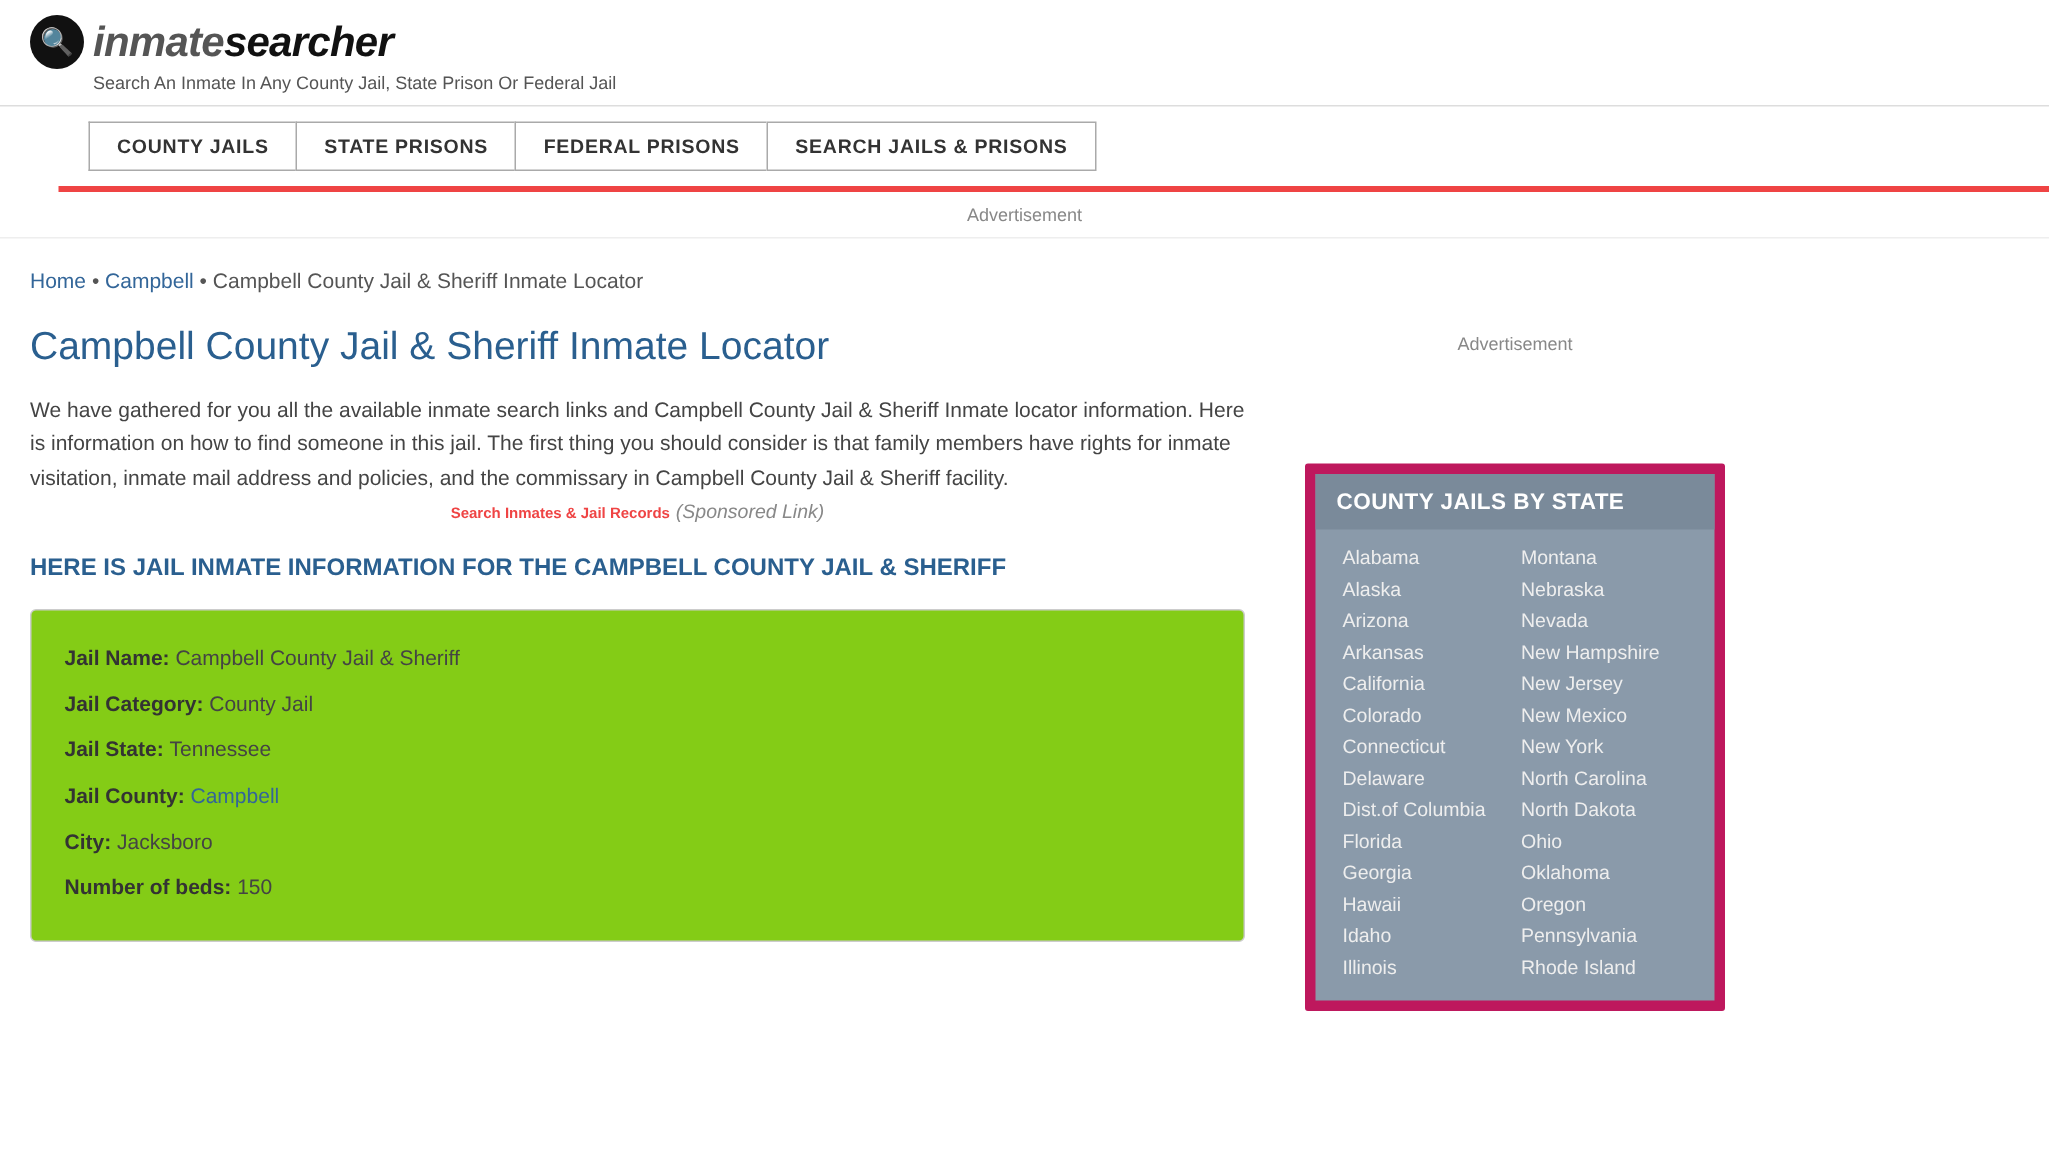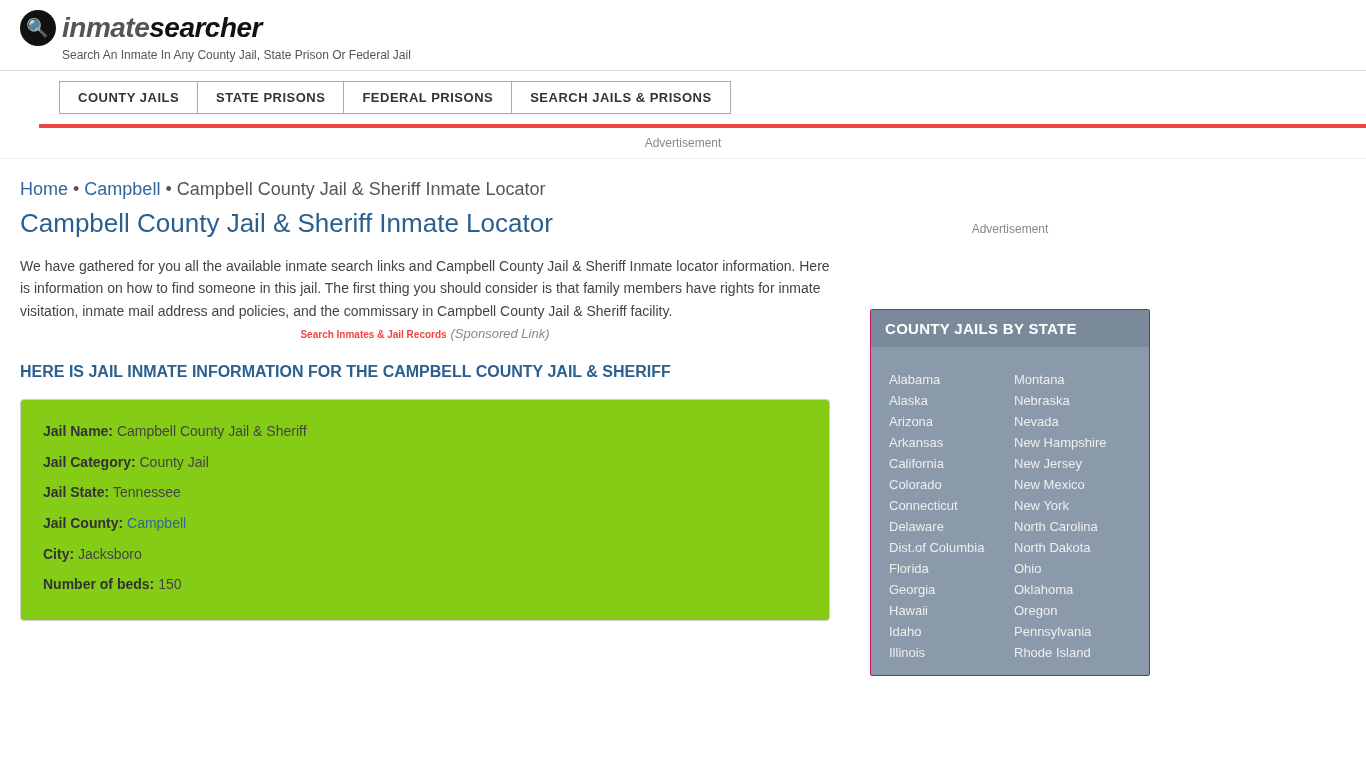--- a/index.html
+++ b/index.html
@@ -31,21 +31,21 @@
     
     #ad-strip { text-align: center; padding: 8px; color: #888; font-size: 12px; border-bottom: 1px solid #eee; }
 
     
     #main { display: flex; padding: 0; max-width: 1366px; }
 
     
     #content { flex: 1; padding: 20px 30px 30px 20px; max-width: 860px; }
 
     
-    #breadcrumb { font-size: 18px; color: #555; margin-bottom: 8px; }
+    #breadcrumb { font-size: 14px; color: #555; margin-bottom: 20px; }
     #breadcrumb a { color: #336699; text-decoration: none; }
 
     
     #page-title { font-size: 26px; color: #2a5f8f; font-weight: normal; margin-bottom: 16px; }
 
     
     #description { font-size: 14px; color: #444; line-height: 1.6; margin-bottom: 3px; }
 
     
     #search-link-area { text-align: center; margin-bottom: 22px; }
@@ -60,23 +60,23 @@
     #info-box .field { margin-bottom: 4px; }
     #info-box .label { font-weight: bold; }
     #info-box .val { color: #444; }
     #info-box .val-link { color: #336699; text-decoration: none; }
 
     
     #sidebar { width: 310px; flex-shrink: 0; padding: 10px 20px 20px 10px; }
     #ad-sidebar { text-align: center; color: #888; font-size: 12px; margin-bottom: 20px; min-height: 120px; display: flex; align-items: center; justify-content: center; }
 
     
-    #state-box { background: #8a9aaa; border: 1px solid #be185d; border-radius: 2px; }
+    #state-box { background: #8a9aaa; border: 7px solid #be185d; border-radius: 2px; }
     #state-box-header { background: #7a8a9a; padding: 10px 14px; font-size: 15px; font-weight: bold; color: #fff; letter-spacing: 0.3px; }
-    #state-grid { display: grid; grid-template-columns: 1fr 1fr; padding: 22px 14px 12px 14px; gap: 0; }
+    #state-grid { display: grid; grid-template-columns: 1fr 1fr; padding: 8px 14px 12px 14px; gap: 0; }
     .state-item { padding: 3px 4px; font-size: 13px; color: #eee; cursor: pointer; }
   </style>
 </head>
 <body>
 
 <div id="header">
   <div id="logo-area">
     <div id="logo-icon">🔍</div>
     <div id="logo-text">
       <span>inmate</span><span style="color:#111;">searcher</span>

